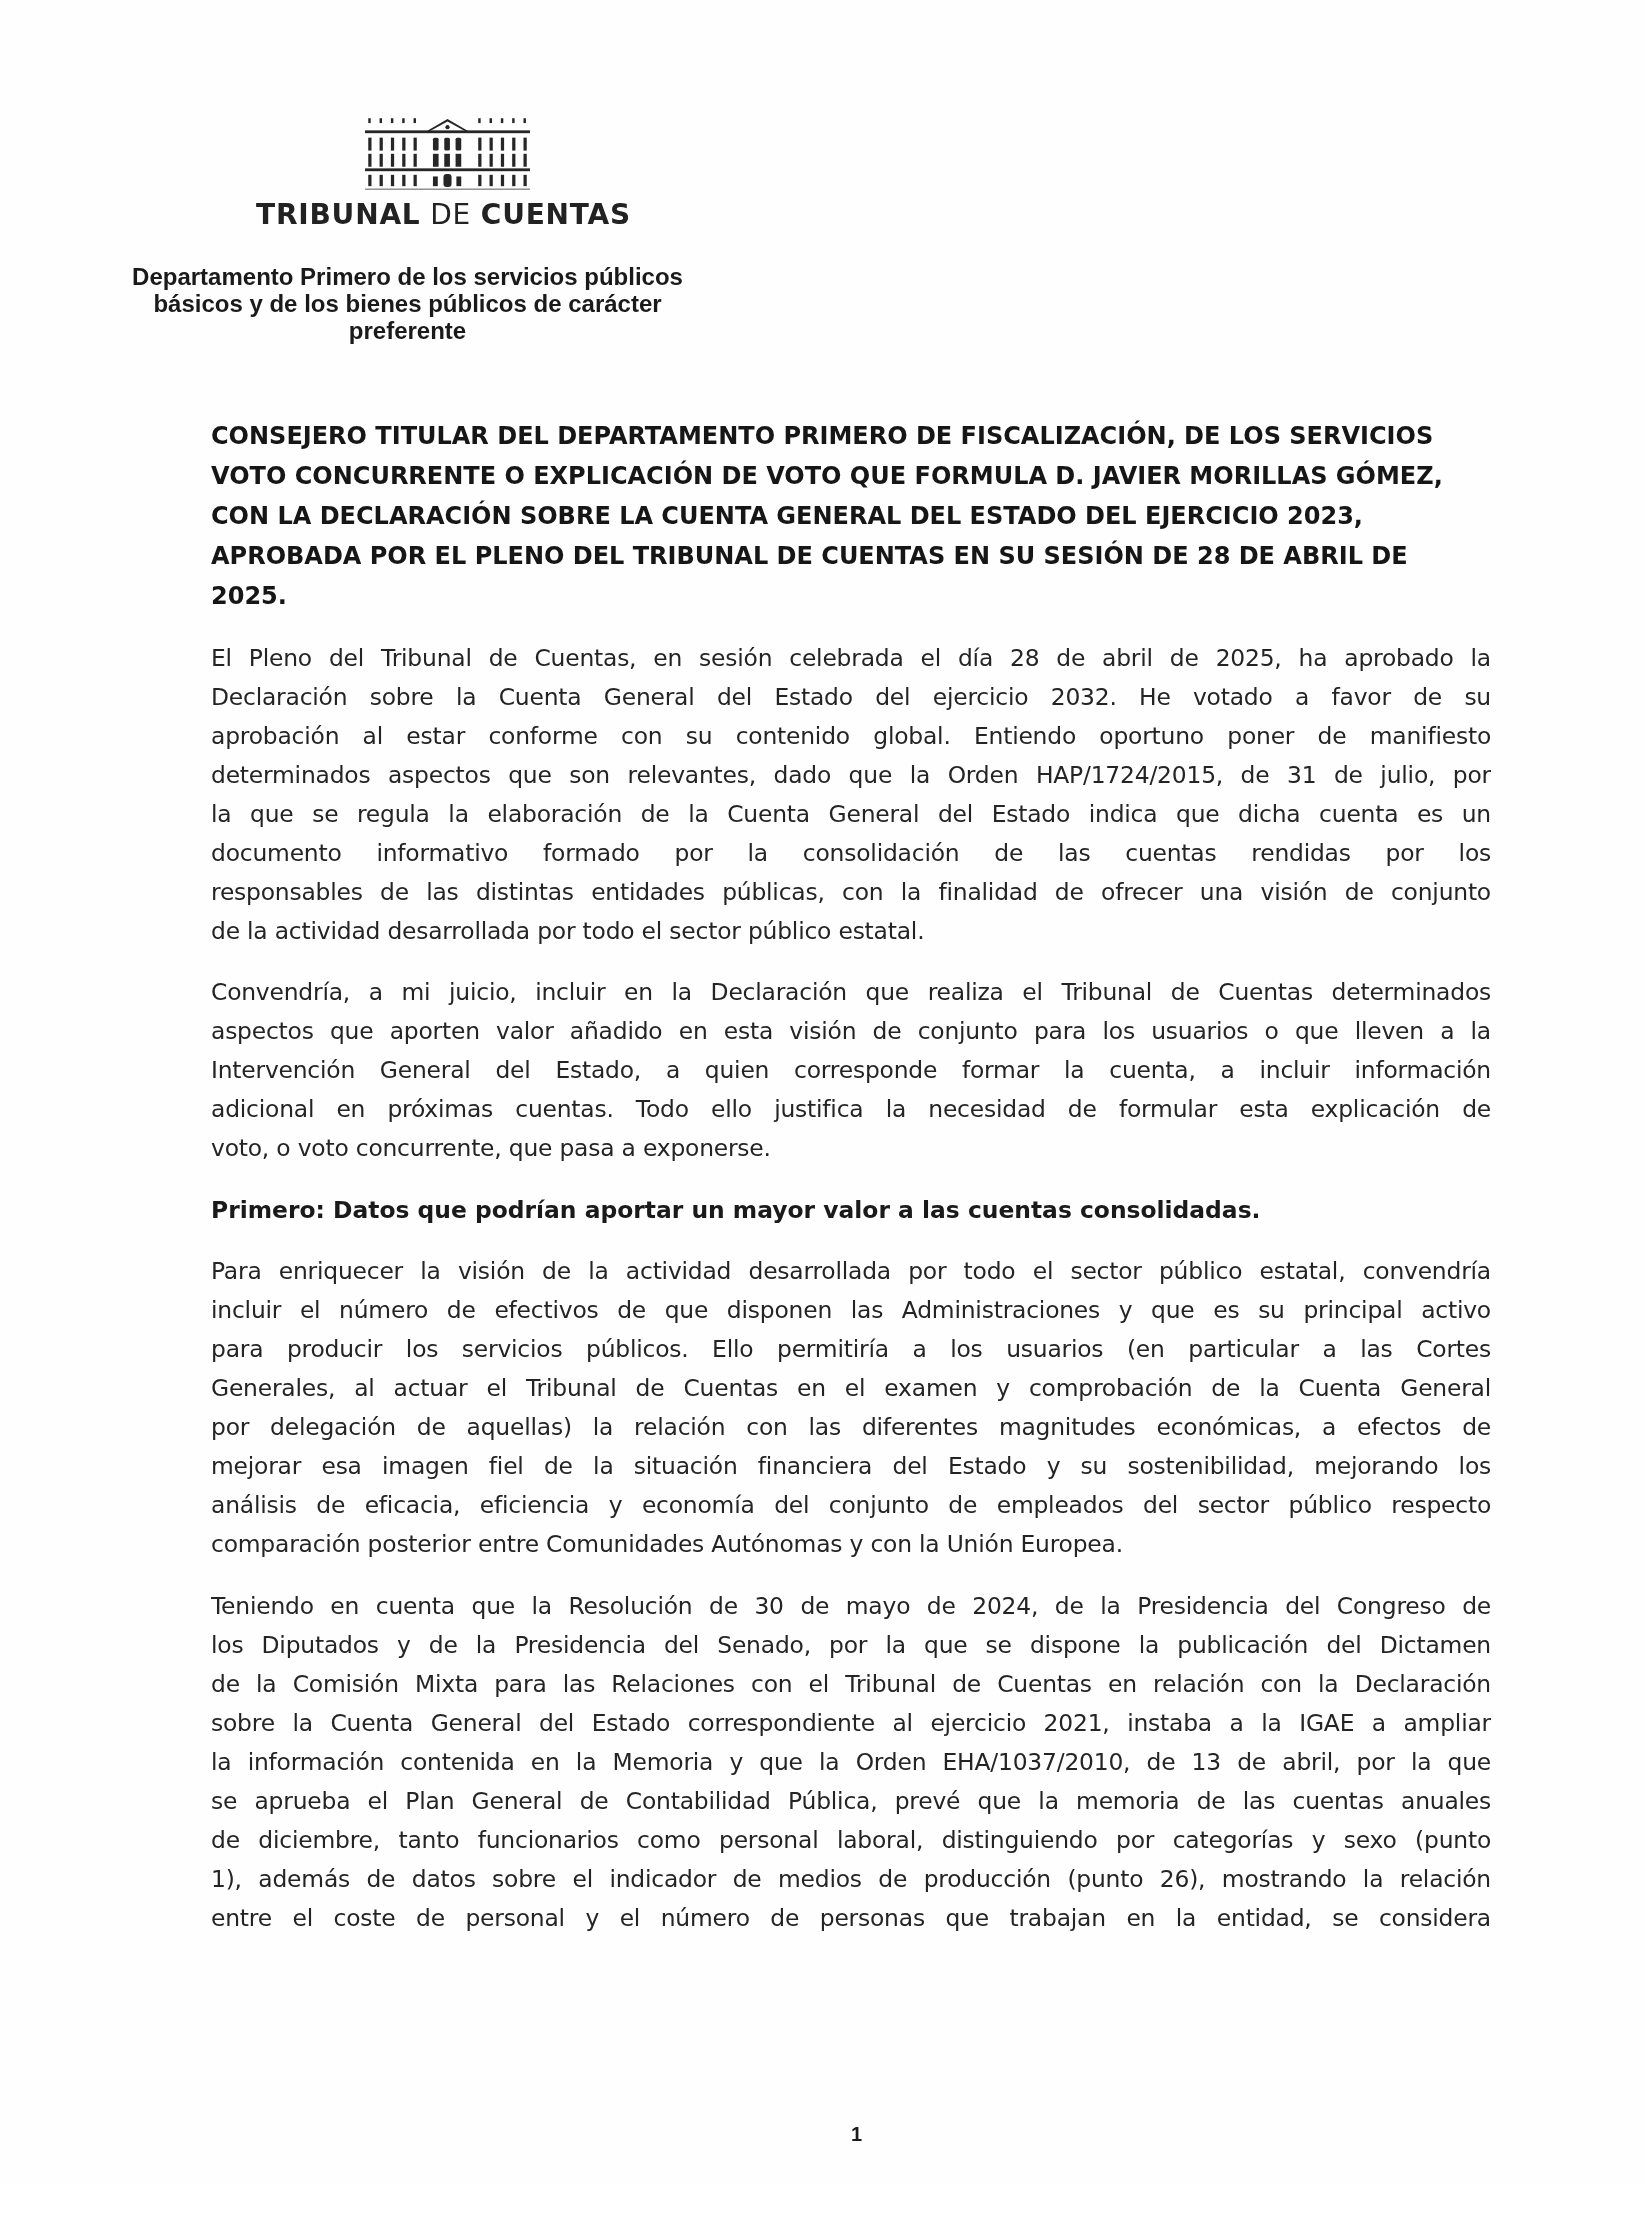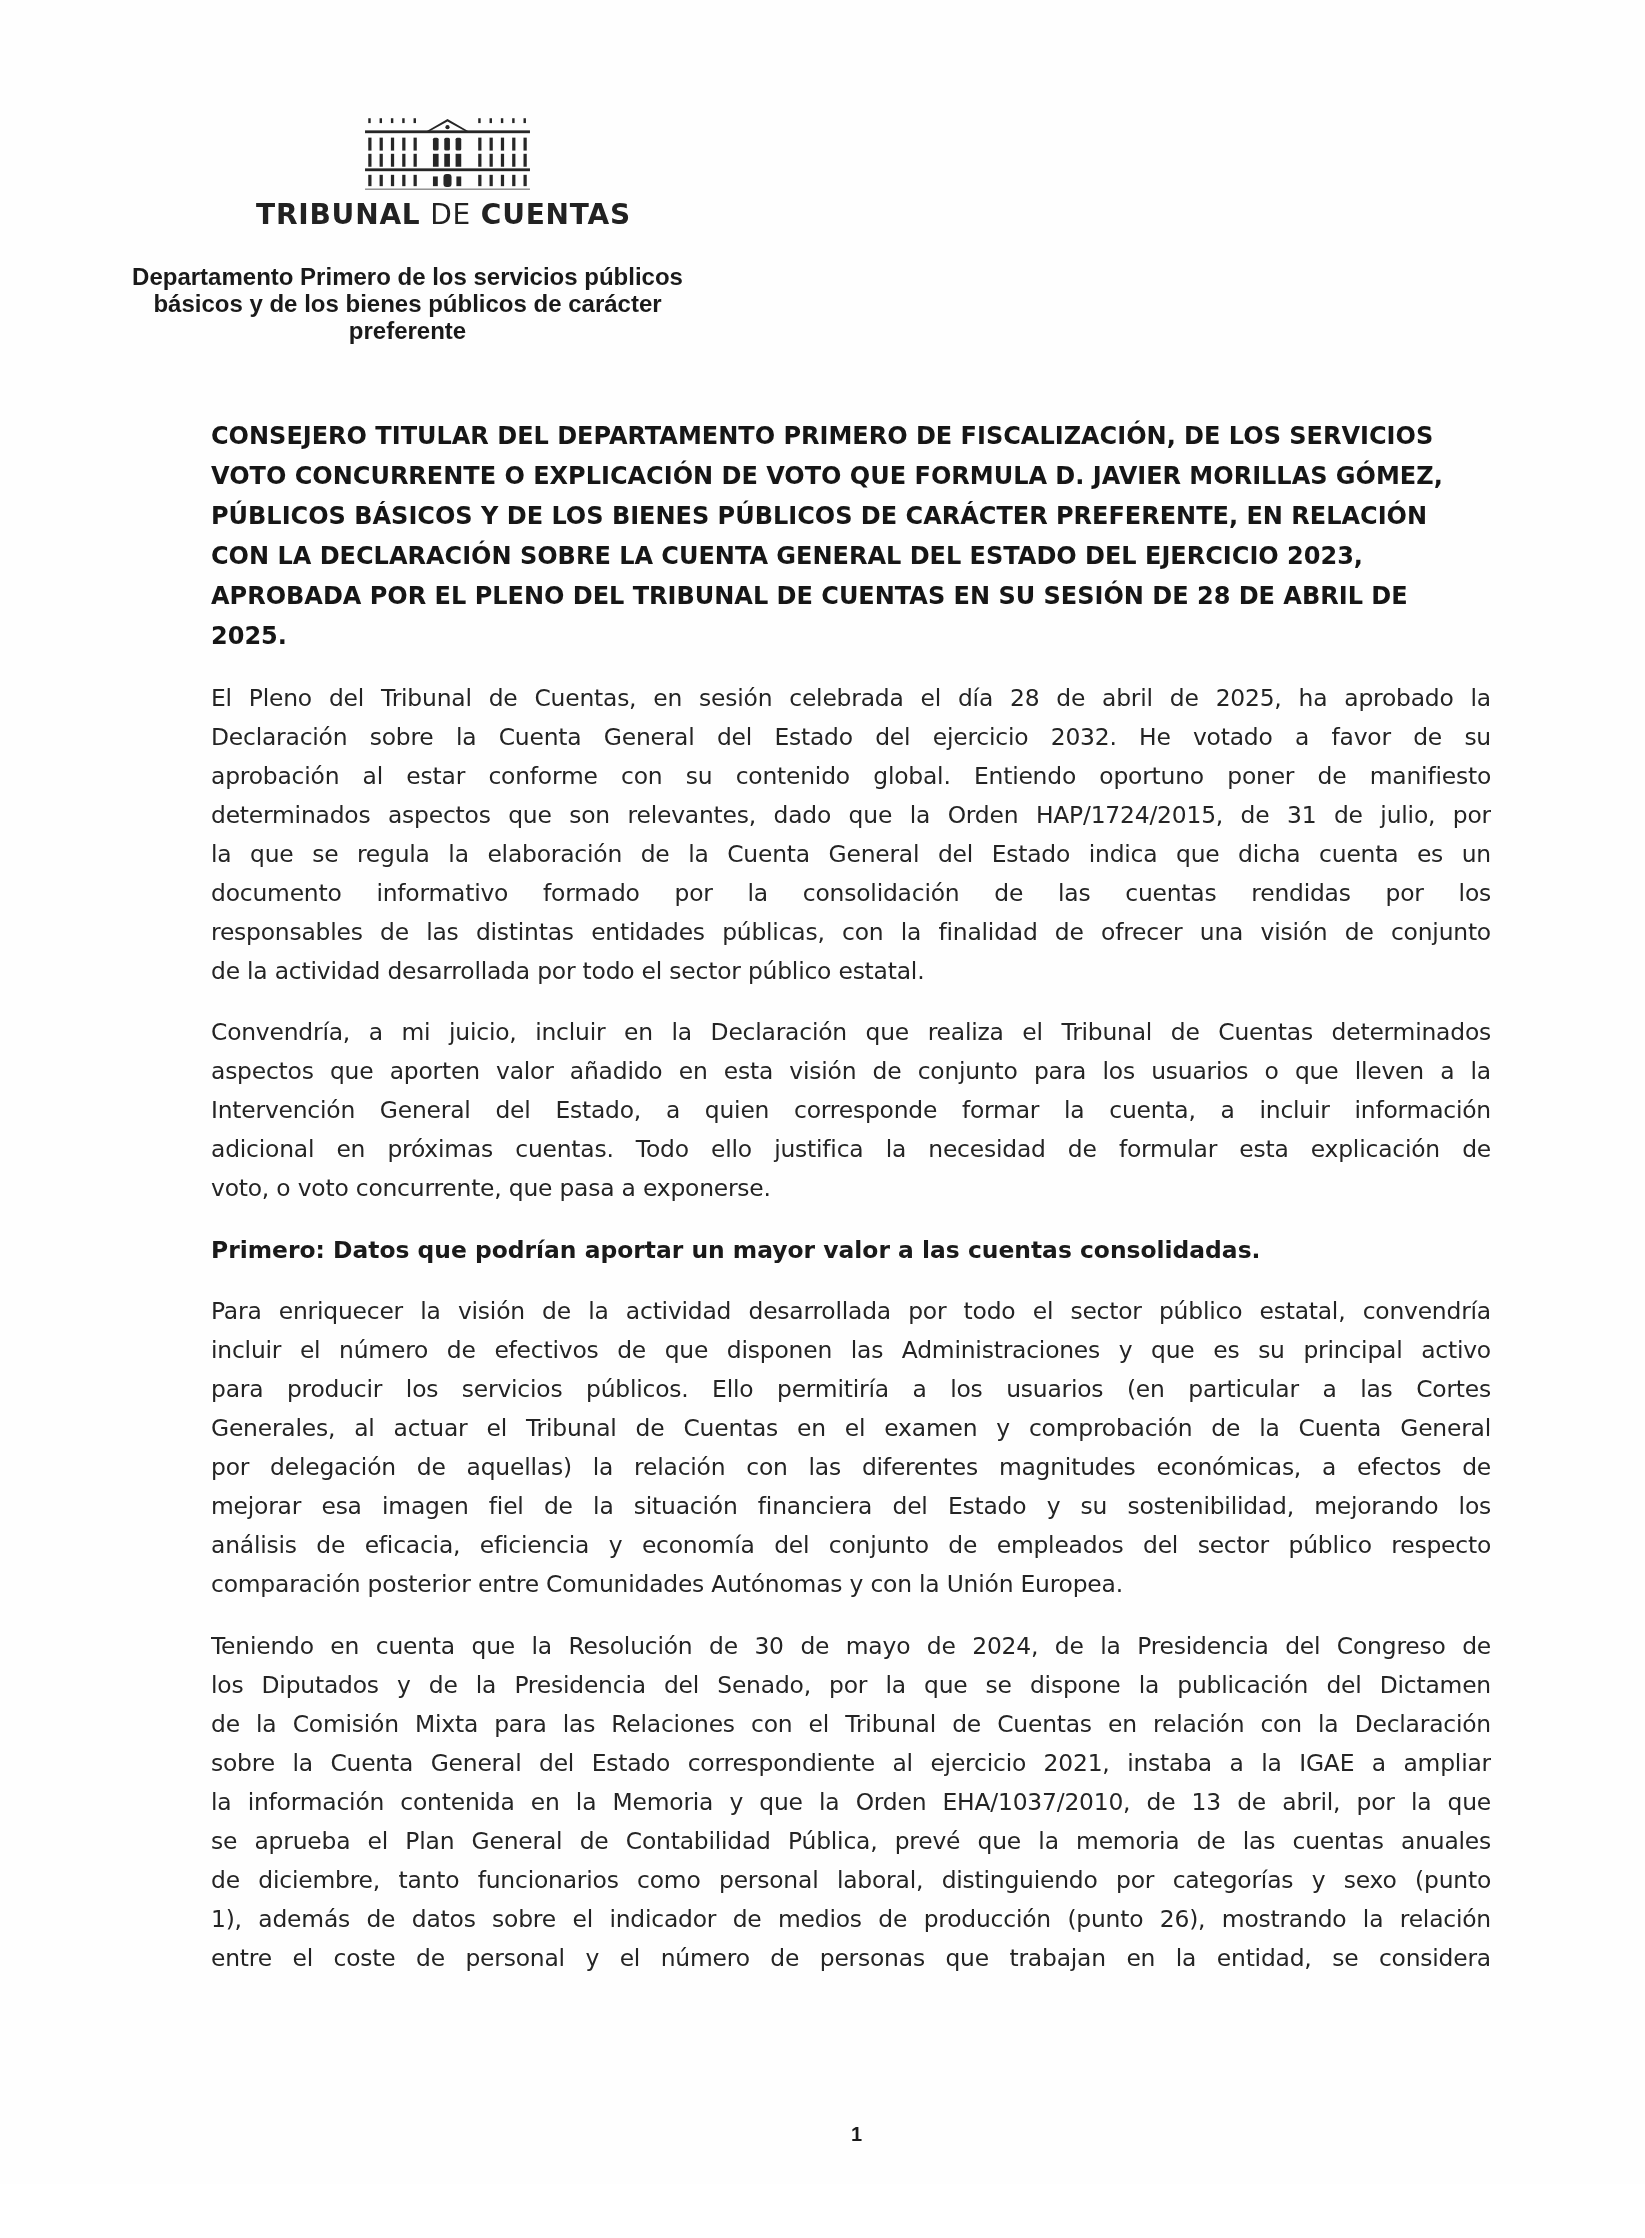--- a/index.html
+++ b/index.html
@@ -124,21 +124,20 @@
     <span>Departamento Primero de los servicios públicos</span>
     <span>básicos y de los bienes públicos de carácter</span>
     <span>preferente</span>
   </div>
 
   <div class="col">
 
     <div class="title">
       <span class="line">CONSEJERO TITULAR DEL DEPARTAMENTO PRIMERO DE FISCALIZACIÓN, DE LOS SERVICIOS</span>
       <span class="line">VOTO CONCURRENTE O EXPLICACIÓN DE VOTO QUE FORMULA D. JAVIER MORILLAS GÓMEZ,</span>
-      <span class="line">PÚBLICOS BÁSICOS Y DE LOS BIENES PÚBLICOS DE CARÁCTER PREFERENTE, EN RELACIÓN</span>
       <span class="line">CON LA DECLARACIÓN SOBRE LA CUENTA GENERAL DEL ESTADO DEL EJERCICIO 2023,</span>
       <span class="line">APROBADA POR EL PLENO DEL TRIBUNAL DE CUENTAS EN SU SESIÓN DE 28 DE ABRIL DE</span>
       <span class="line last">2025.</span>
     </div>
 
     <div class="para">
       <span class="line">El Pleno del Tribunal de Cuentas, en sesión celebrada el día 28 de abril de 2025, ha aprobado la</span>
       <span class="line">Declaración sobre la Cuenta General del Estado del ejercicio 2032. He votado a favor de su</span>
       <span class="line">aprobación al estar conforme con su contenido global. Entiendo oportuno poner de manifiesto</span>
       <span class="line">determinados aspectos que son relevantes, dado que la Orden HAP/1724/2015, de 31 de julio, por</span>

